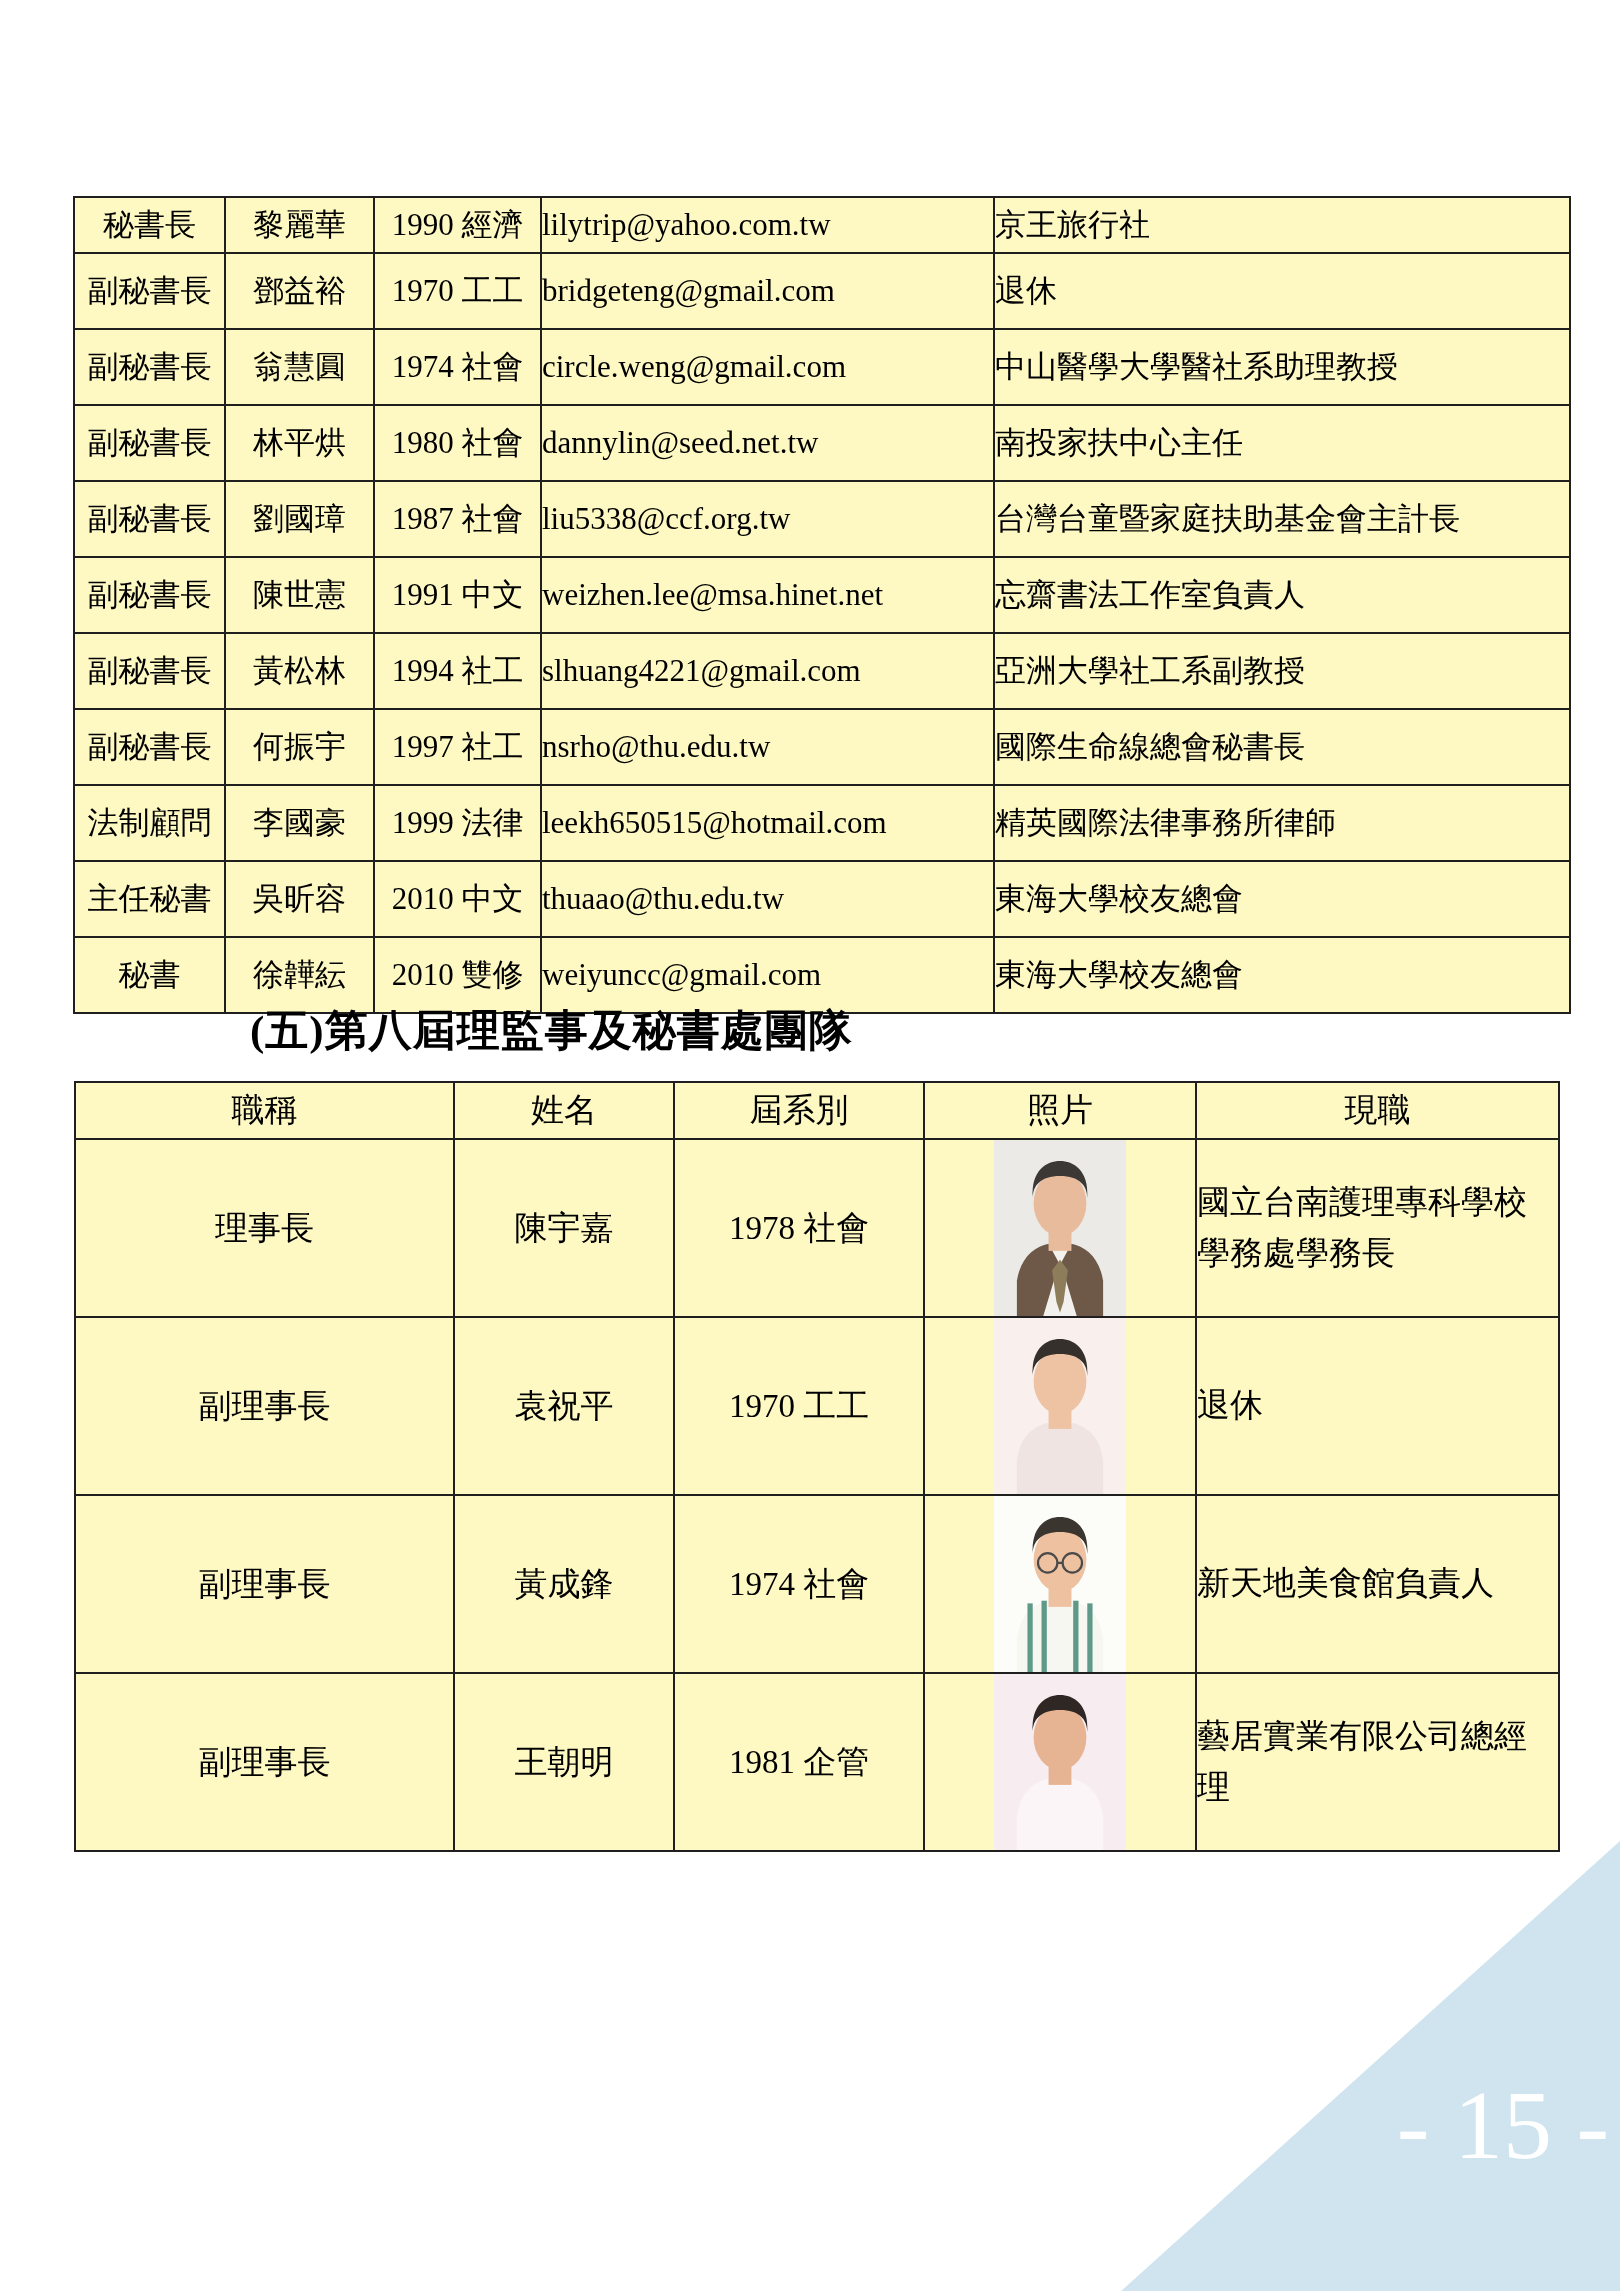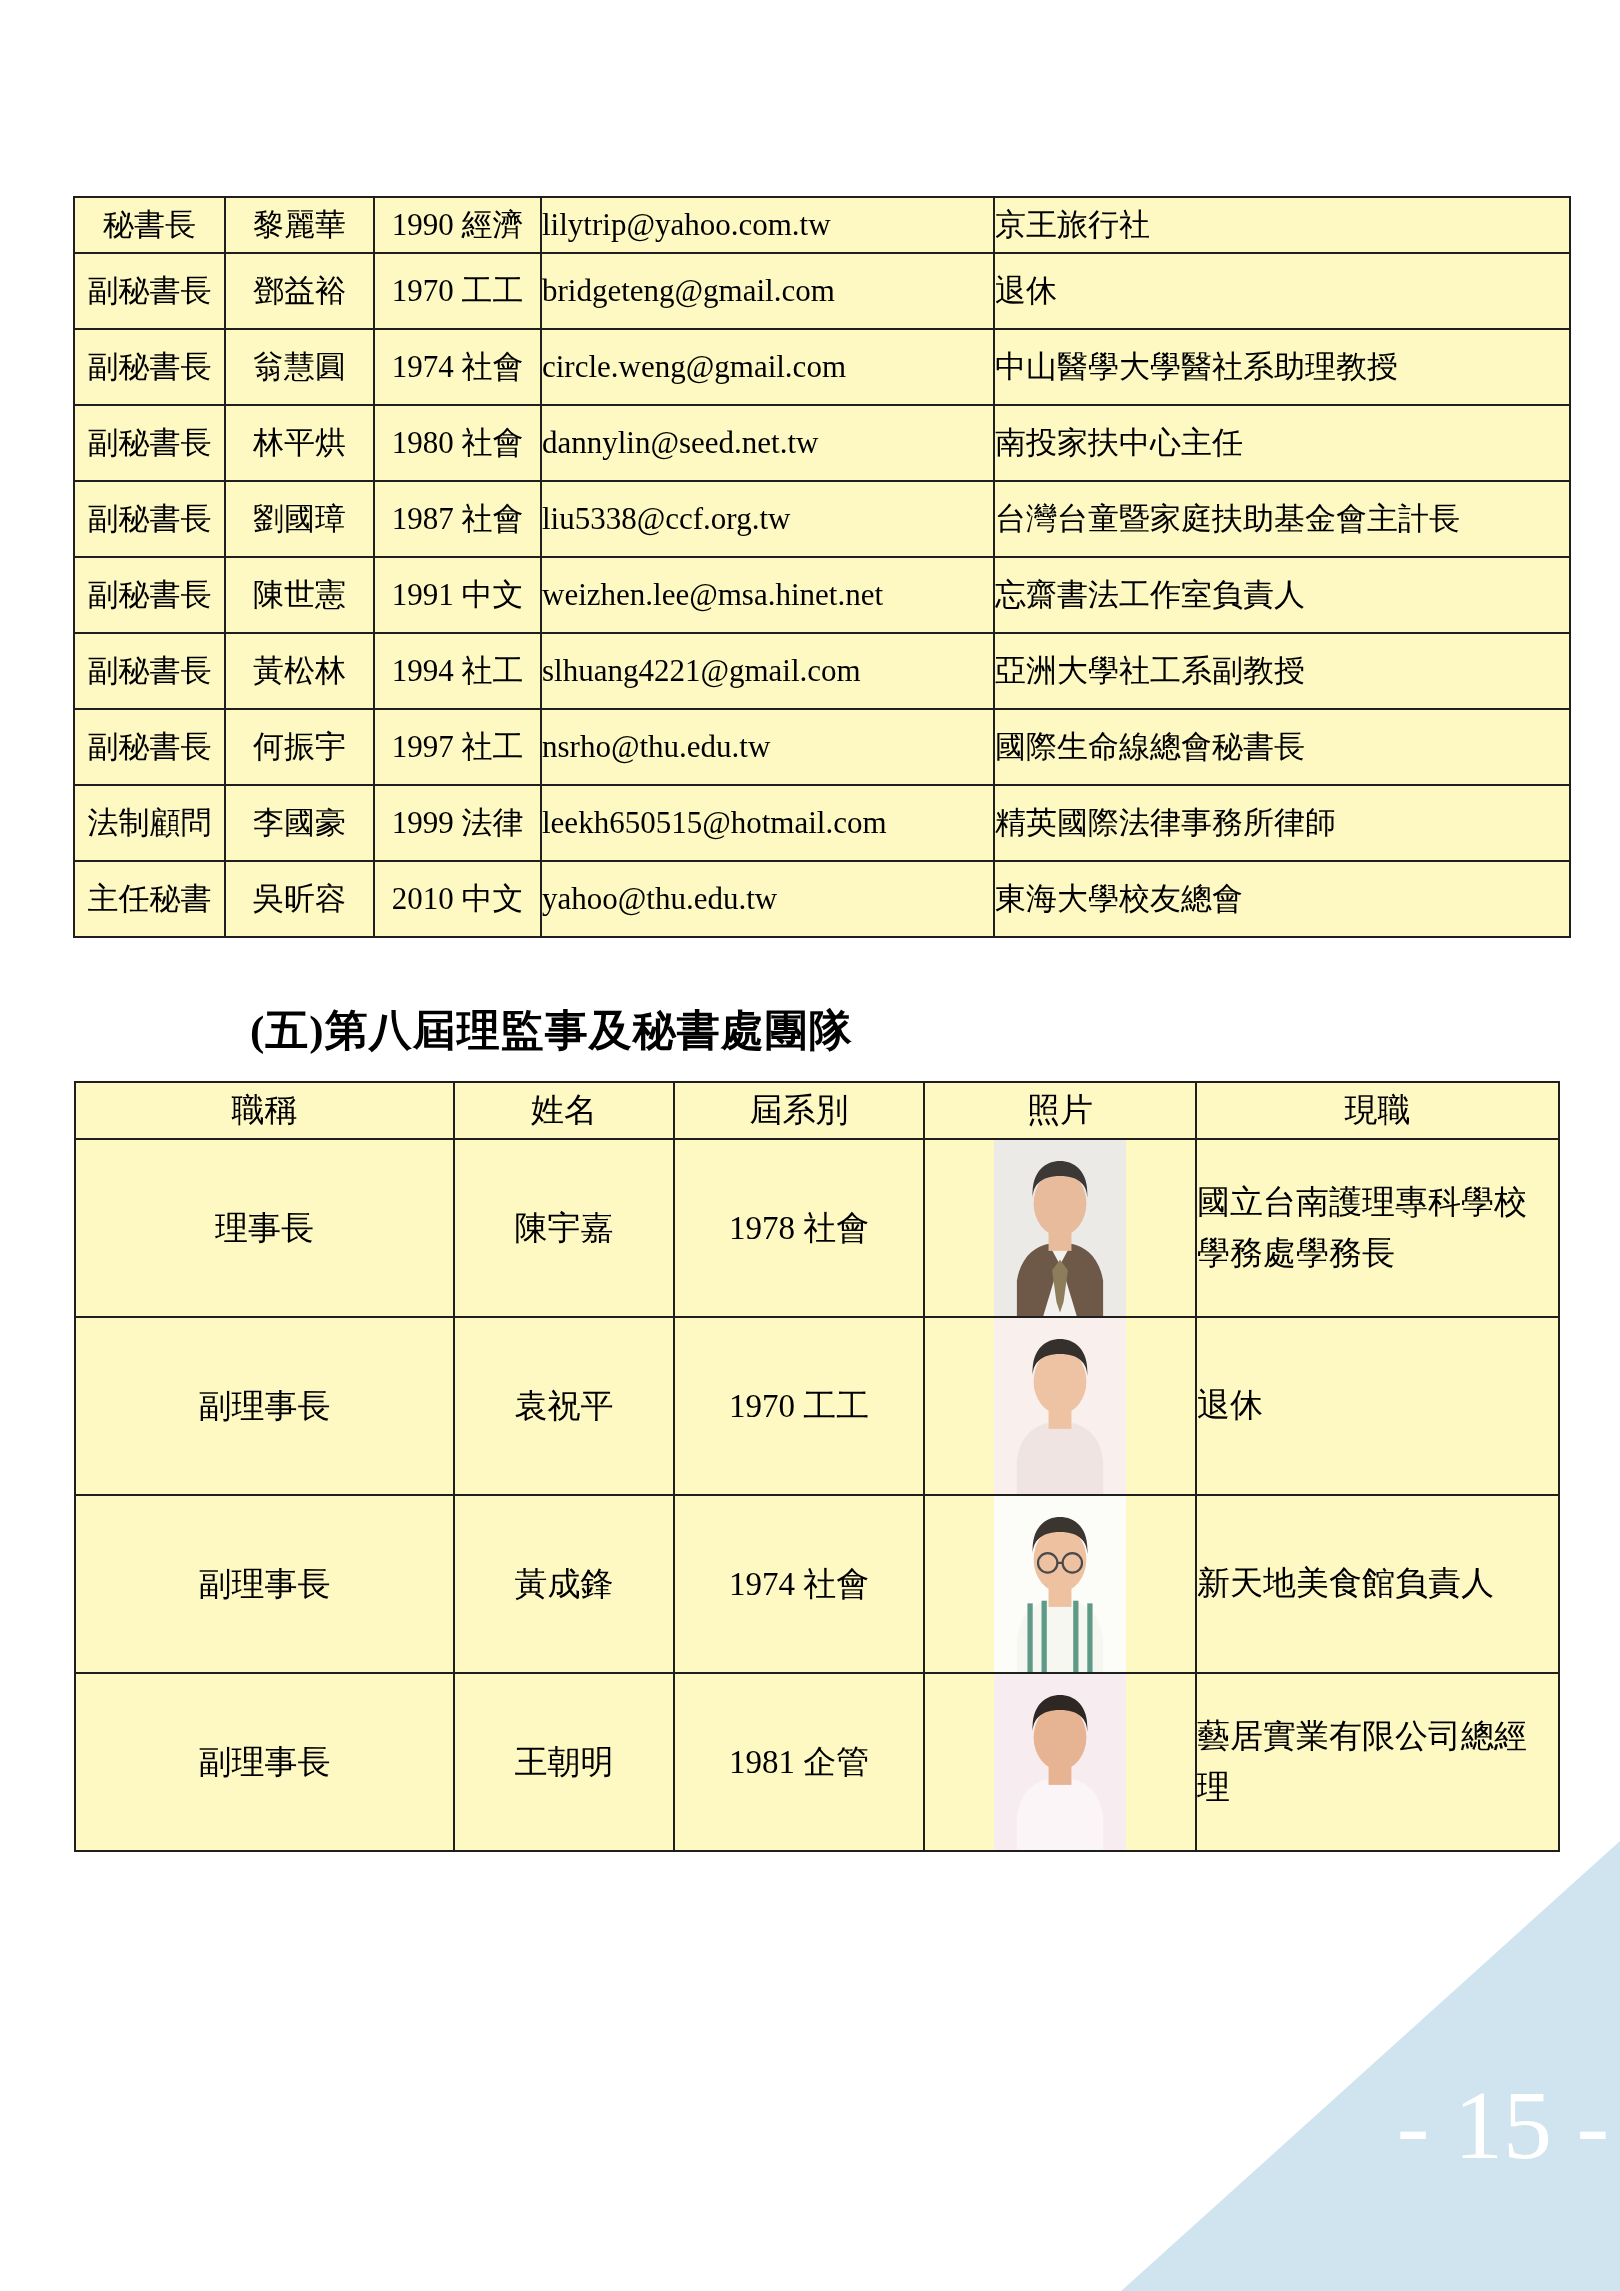--- a/index.html
+++ b/index.html
@@ -106,21 +106,28 @@
       <td class="c">法制顧問</td>
       <td class="c">李國豪</td>
       <td class="c">1999 法律</td>
       <td class="l">leekh650515@hotmail.com</td>
       <td class="l">精英國際法律事務所律師</td>
     </tr>
     <tr>
       <td class="c">主任秘書</td>
       <td class="c">吳昕容</td>
       <td class="c">2010 中文</td>
-      <td class="l">yahoo@thu.edu.tw</td>
+      <td class="l">thuaao@thu.edu.tw</td>
+      <td class="l">東海大學校友總會</td>
+    </tr>
+    <tr>
+      <td class="c">秘書</td>
+      <td class="c">徐韡紜</td>
+      <td class="c">2010 雙修</td>
+      <td class="l">weiyuncc@gmail.com</td>
       <td class="l">東海大學校友總會</td>
     </tr>
   </tbody>
 </table>
 
 <div class="heading">(五)第八屆理監事及秘書處團隊</div>
 
 <table class="tbl" id="table2">
   <colgroup>
       <col style="width:379px">

